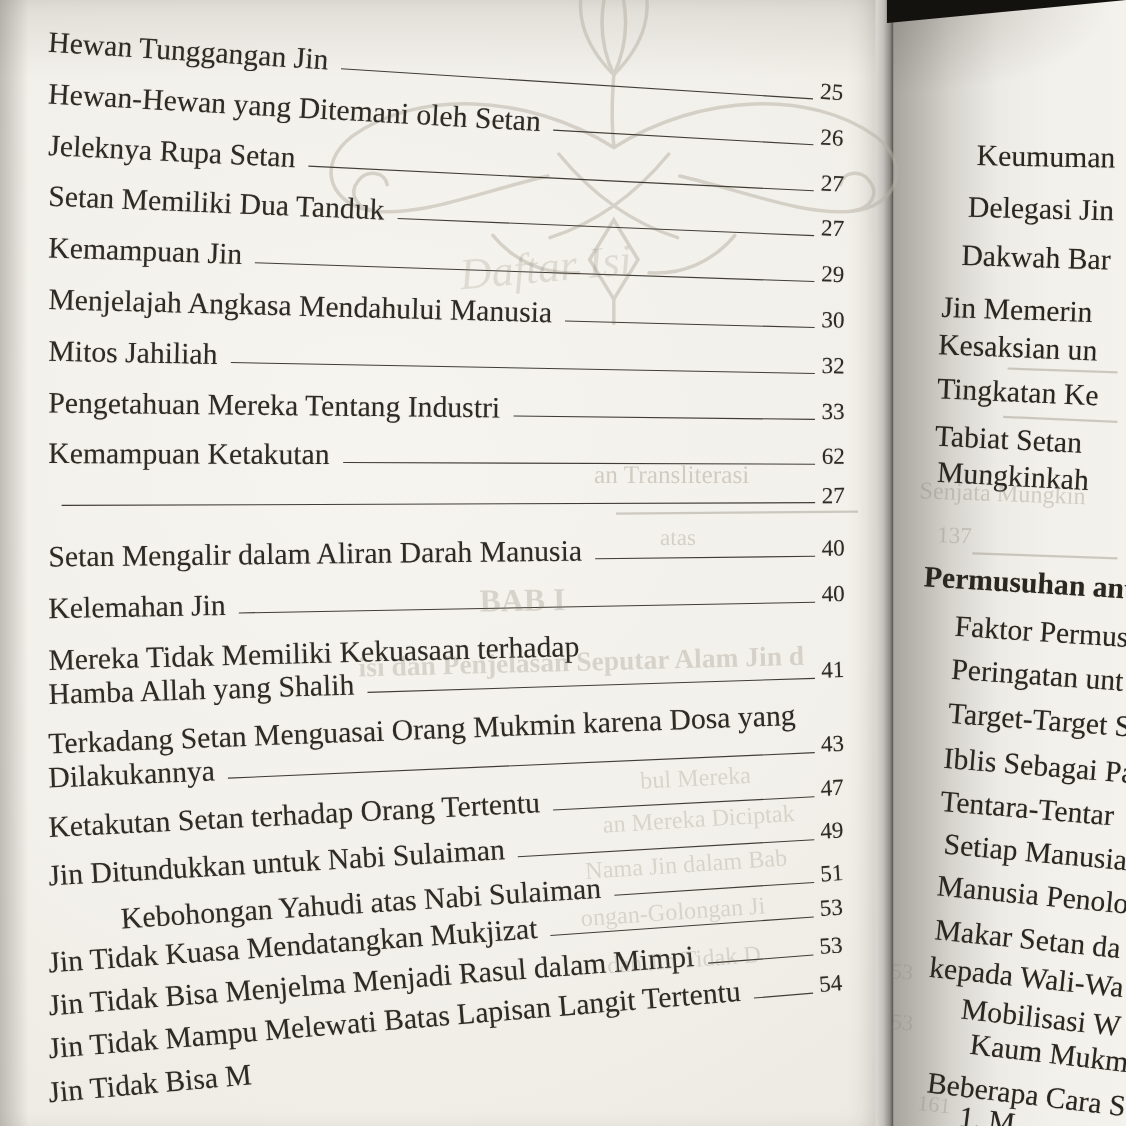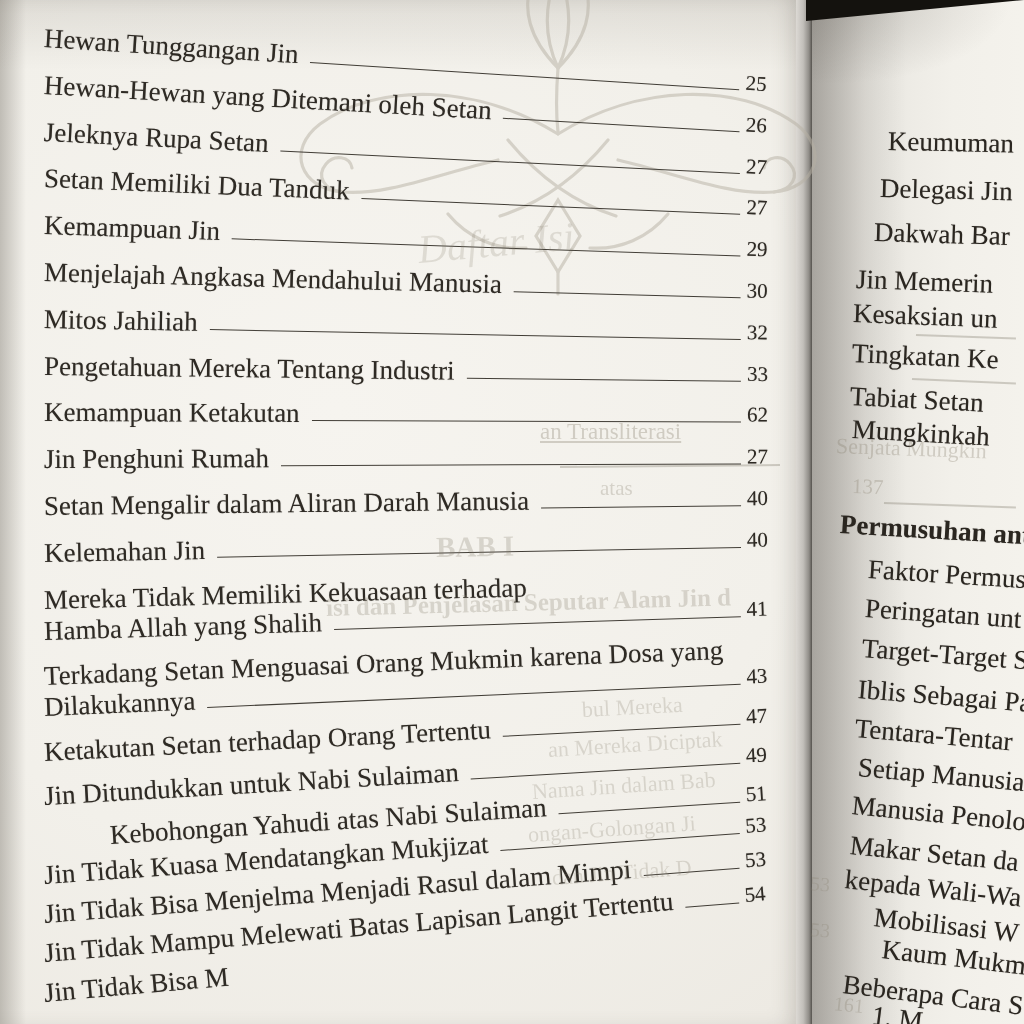--- a/index.html
+++ b/index.html
@@ -118,21 +118,20 @@
         <span>Pengetahuan Mereka Tentang Industri</span>
         <div class="leader"></div>
         <span class="num">33</span>
       </div>
       <div class="row" style="left: 44px; top: 398.4px; width: 724px; transform: rotate(0.21deg);">
         <span>Kemampuan Ketakutan</span>
         <div class="leader"></div>
         <span class="num">62</span>
       </div>
       <div class="row" style="left: 44px; top: 445.2px; width: 724px; transform: rotate(-0.21deg);">
-        <span>Jin Penghuni Rumah</span>
         <div class="leader"></div>
         <span class="num">27</span>
       </div>
       <div class="row" style="left: 44px; top: 492px; width: 724px; transform: rotate(-0.64deg);">
         <span>Setan Mengalir dalam Aliran Darah Manusia</span>
         <div class="leader"></div>
         <span class="num">40</span>
       </div>
       <div class="row" style="left: 44px; top: 538.8px; width: 724px; transform: rotate(-1.07deg);">
         <span>Kelemahan Jin</span>
@@ -208,21 +207,21 @@
       <div class="rrow" style="left: 852px; top: 790px; transform: rotate(5.45deg);">Manusia Penolo</div>
       <div class="rrow" style="left: 850px; top: 830px; transform: rotate(5.74deg);">Makar Setan da</div>
       <div class="rrow" style="left: 845px; top: 864px; transform: rotate(6.03deg);">kepada Wali-Wa</div>
       <div class="rrow" style="left: 874px; top: 902px; transform: rotate(6.32deg);">Mobilisasi W</div>
       <div class="rrow" style="left: 882px; top: 934px; transform: rotate(6.61deg);">Kaum Mukm</div>
       <div class="rrow" style="left: 843px; top: 969px; transform: rotate(6.9deg);">Beberapa Cara S</div>
       <div class="rrow" style="left: 872px; top: 1000px; transform: rotate(7.19deg);">1. M</div>
     </div>
   <div id="ghosts">
       <span class="ghost" style="left: 418px; top: 226px; font-size: 40px; opacity: 0.2; transform: rotate(-5deg); font-style: italic;">Daftar Isi</span>
-      <span class="ghost" style="left: 540px; top: 418.5px; font-size: 23px; opacity: 0.32; transform: rotate(0deg); text-decoration: underline;">an Transliterasi</span>
+      <span class="ghost" style="left: 540px; top: 418.5px; font-size: 23px; opacity: 0.32; transform: rotate(0deg);">an Transliterasi</span>
       <span class="ghost" style="left: 600px; top: 475.5px; font-size: 21px; opacity: 0.28; transform: rotate(0deg);">atas</span>
       <span class="ghost" style="left: 436px; top: 530.5px; font-size: 29px; opacity: 0.26; transform: rotate(-1deg); font-weight: 700;">BAB I</span>
       <span class="ghost" style="left: 326px; top: 593.5px; font-size: 25px; opacity: 0.26; transform: rotate(-1.5deg); font-weight: 700;">isi dan Penjelasan Seputar Alam Jin d</span>
       <span class="ghost" style="left: 582px; top: 697px; font-size: 22px; opacity: 0.24; transform: rotate(-3deg);">bul Mereka</span>
       <span class="ghost" style="left: 548px; top: 737px; font-size: 22px; opacity: 0.24; transform: rotate(-3.5deg);">an Mereka Diciptak</span>
       <span class="ghost" style="left: 532px; top: 779px; font-size: 22px; opacity: 0.24; transform: rotate(-3.8deg);">Nama Jin dalam Bab</span>
       <span class="ghost" style="left: 528px; top: 822px; font-size: 22px; opacity: 0.24; transform: rotate(-4deg);">ongan-Golongan Ji</span>
       <span class="ghost" style="left: 552px; top: 865px; font-size: 22px; opacity: 0.24; transform: rotate(-4.3deg);">dan Jin Tidak D</span>
       <span class="ghost" style="left: 836px; top: 433px; font-size: 22px; opacity: 0.3; transform: rotate(2deg);">Senjata Mungkin</span>
       <span class="ghost" style="left: 852px; top: 473.5px; font-size: 21px; opacity: 0.3; transform: rotate(2deg);">137</span>

